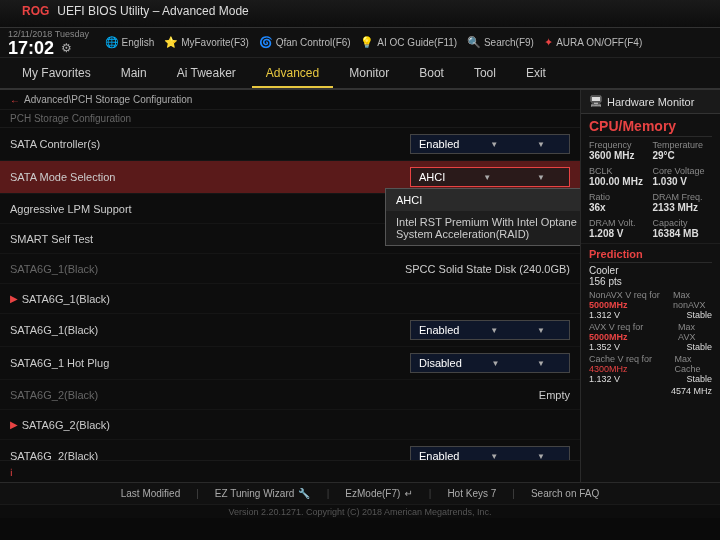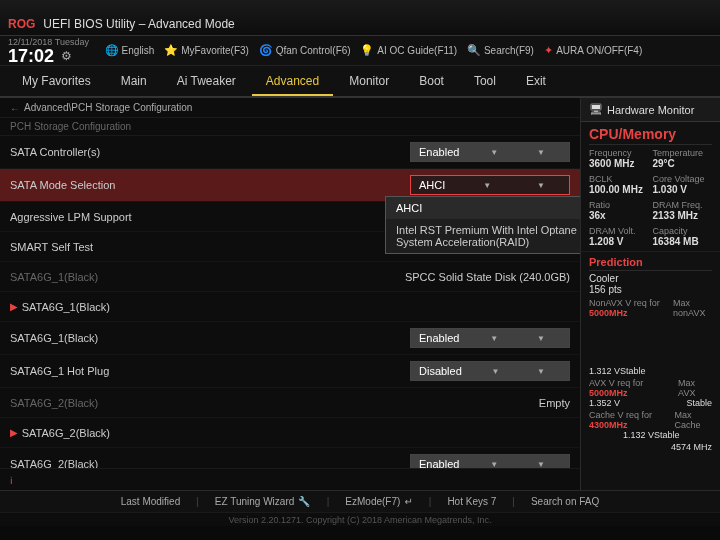--- a/index.html
+++ b/index.html
@@ -10,24 +10,24 @@
       font-family: Arial, sans-serif;
       color: #ccc;
       overflow: hidden;
       position: relative;
     }
 
     
     .title-bar {
       background: linear-gradient(180deg, #1a1a1a 0%, #0d0d0d 100%);
       border-bottom: 1px solid #333;
-      padding: 4px 8px;
-      display: flex;
-      align-items: flex-end;
-      height: 36px;
+      padding: 4px 22px;
+      display: flex;
+      align-items: flex-start;
+      height: 28px;
     }
     .title-bar-logo {
       color: #e84343;
       font-weight: bold;
       font-size: 12px;
       margin-right: 8px;
     }
     .title-bar-text {
       color: #ddd;
       font-size: 12px;
@@ -152,21 +152,21 @@
     }
     .setting-label.dimmed { color: #666; }
     .setting-value {
       font-size: 11px;
       color: #ccc;
       min-width: 160px;
       text-align: right;
     }
 
     .dropdown-select {
-      background: #404040;
+      background: #0f172a;
       border: 1px solid #444;
       color: #fff;
       padding: 3px 24px 3px 8px;
       font-size: 11px;
       min-width: 160px;
       position: relative;
       display: inline-flex;
       align-items: center;
       justify-content: space-between;
       cursor: pointer;
@@ -478,41 +478,41 @@
       <div class="prediction-cooler">
         <span>Cooler</span><br>
         <span>156 pts</span>
       </div>
       <div class="prediction-rows">
         <div style="margin-bottom:2px;font-size:9px;">
           <div style="display:flex;justify-content:flex-start;">
             <span style="color:#888;">NonAVX V req for <span style="color:#e84343;font-weight:bold;">5000MHz</span></span>
             <span style="color:#888;">Max nonAVX</span>
           </div>
-          <div style="display:flex;margin-top:48px;">
+          <div style="display:flex;justify-content:space-between;">
             <span style="color:#ddd;">1.312 V</span>
             <span style="color:#ddd;">Stable</span>
           </div>
         </div>
         <div style="margin-bottom:2px;font-size:9px;">
           <div style="display:flex;justify-content:space-between;">
             <span style="color:#888;">AVX V req for <span style="color:#e84343;font-weight:bold;">5000MHz</span></span>
             <span style="color:#888;">Max AVX</span>
           </div>
           <div style="display:flex;justify-content:space-between;">
             <span style="color:#ddd;">1.352 V</span>
             <span style="color:#ddd;">Stable</span>
           </div>
         </div>
         <div style="margin-bottom:2px;font-size:9px;">
           <div style="display:flex;justify-content:space-between;">
-            <span style="color:#888;">Cache V req for <span style="color:#e84343;font-weight:bold;">4300MHz</span></span>
+            <span style="color:#888;">Cache V req for <span style="color:#e84343;font-weight:normal;">4300MHz</span></span>
             <span style="color:#888;">Max Cache</span>
           </div>
-          <div style="display:flex;margin-left:34px;">
+          <div style="display:flex;justify-content:space-between;">
             <span style="color:#ddd;">1.132 V</span>
             <span style="color:#ddd;">Stable</span>
           </div>
         </div>
         <div style="margin-bottom:2px;font-size:9px;display:flex;justify-content:space-between;">
           <span style="color:#888;"></span>
           <span style="color:#ddd;">4574 MHz</span>
         </div>
       </div>
     </div>

